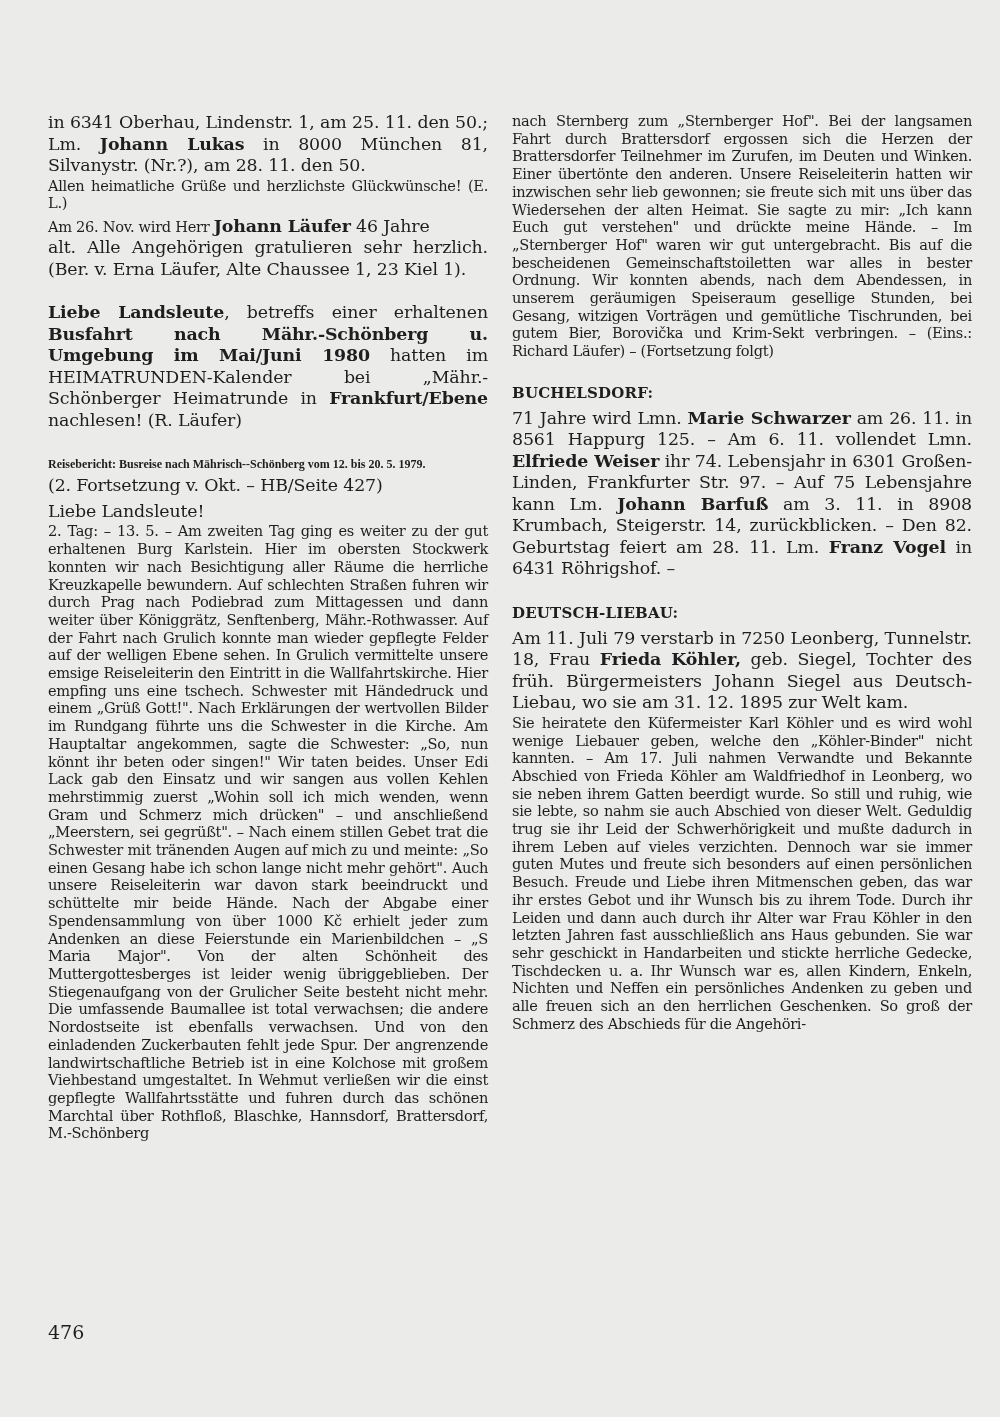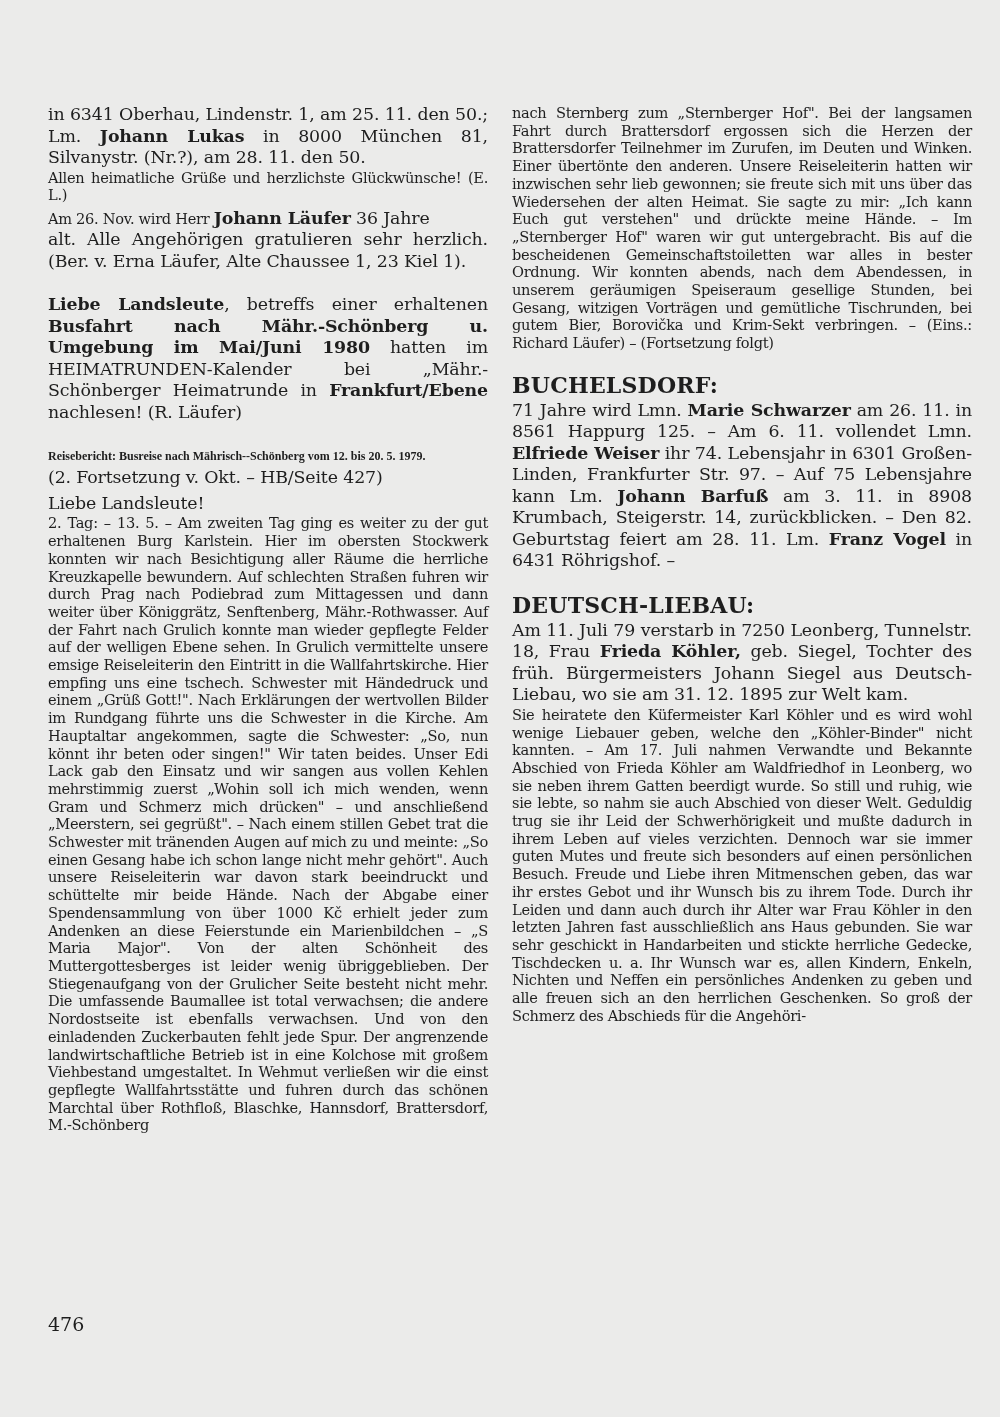--- a/index.html
+++ b/index.html
@@ -3,44 +3,44 @@
 <meta charset="utf-8">
 <style>
   html, body { margin: 0; padding: 0; }
   body {
     width: 1000px; height: 1417px;
     background: #ebebea;
     color: #1e1e1e;
     font-family: "DejaVu Serif", "Liberation Serif", serif;
     position: relative; overflow: hidden;
   }
-  .page { position: absolute; left: 0; top: 8px; width: 1000px; height: 1004px; }
+  .page { position: absolute; left: 0; top: 16px; width: 1000px; height: 1004px; }
   .col { position: absolute; top: 96px; }
   .col-left { left: 48px; width: 440px; }
   .col-right { left: 512px; width: 460px; }
   p { margin: 0; text-align: justify; }
   .big { font-size: 17.4px; line-height: 21.5px; letter-spacing: -0.15px; }
   .small { font-size: 14.6px; line-height: 17.7px; letter-spacing: -0.3px; }
   b { font-weight: bold; }
   .heading { font-size: 12px; line-height: 22px; font-weight: bold; text-align: justify; font-family: Liberation Serif, serif; }
-  .section-title { font-size: 22px; font-weight: bold; line-height: 22px; letter-spacing: 0.2px; }
+  .section-title { font-size: 15px; font-weight: bold; line-height: 22px; letter-spacing: 0.2px; }
   .gap-sm { height: 4px; }
   .gap-lg { height: 22px; }
   .page-number { position: absolute; left: 48px; top: 1305px; font-size: 19px; text-align: center; }
 </style>
 </head>
 <body>
 
 <div class="page">
 
   <div class="col col-left">
     <p class="big"><span>in 6341 Oberhau, Lindenstr. 1, am 25. 11. den 50.; Lm. </span><b>Johann Lukas</b><span> in 8000 München 81, Silvanystr. (Nr.?), am 28. 11. den 50.</span></p>
     <p class="small">Allen heimatliche Grüße und herzlichste Glückwünsche! (E. L.)</p>
     <div class="gap-sm"></div>
-    <p><span class="small">Am 26. Nov. wird Herr </span><b class="big">Johann Läufer</b><span class="big"> 36 Jahre</span></p>
+    <p><span class="small">Am 26. Nov. wird Herr </span><b class="big">Johann Läufer</b><span class="big"> 46 Jahre</span></p>
     <p class="big">alt. Alle Angehörigen gratulieren sehr herzlich. (Ber. v. Erna Läufer, Alte Chaussee 1, 23 Kiel 1).</p>
 
     <div class="gap-lg"></div>
     <p class="big"><b>Liebe Landsleute</b><span>, betreffs einer erhaltenen </span><b>Busfahrt nach Mähr.-Schönberg u. Umgebung im Mai/Juni 1980</b><span> hatten im HEIMATRUNDEN-Kalender bei „Mähr.-Schönberger Heimatrunde in </span><b>Frankfurt/Ebene</b><span> nachlesen! (R. Läufer)</span></p>
 
     <div class="gap-lg"></div>
     <p class="heading">Reisebericht: Busreise nach Mährisch--Schönberg vom 12. bis 20. 5. 1979.</p>
     <p class="big">(2. Fortsetzung v. Okt. – HB/Seite 427)</p>
     <div class="gap-sm"></div>
     <p class="big">Liebe Landsleute!</p>

